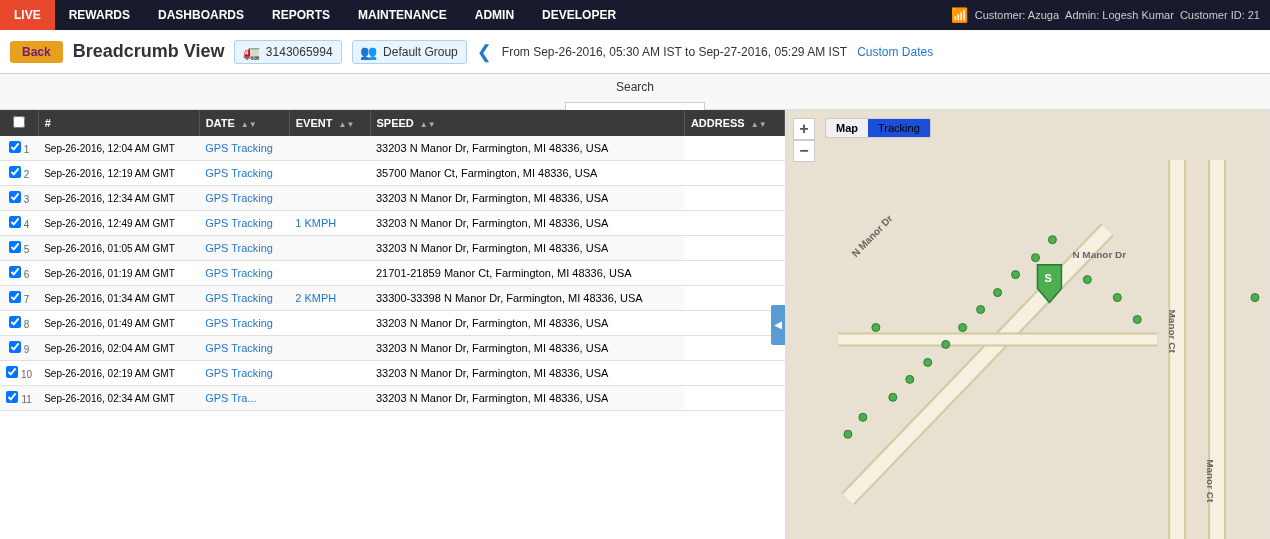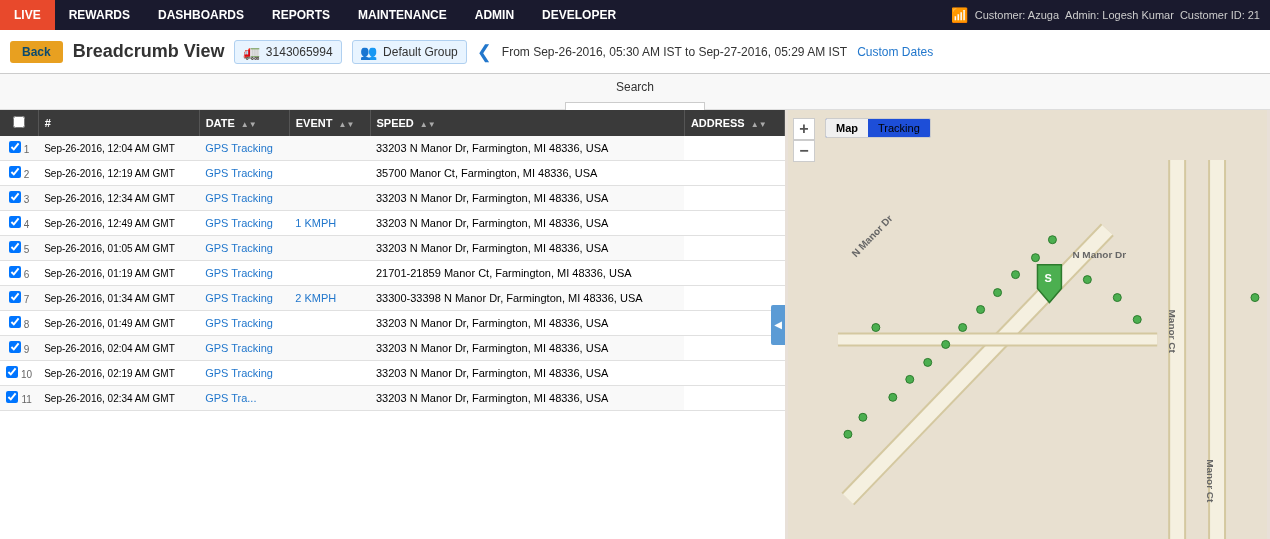--- a/index.html
+++ b/index.html
@@ -45,21 +45,21 @@
       display: flex;
       align-items: center;
       background: #fff;
       padding: 6px 10px;
       border-bottom: 1px solid #ccc;
       gap: 10px;
       height: 44px;
     }
     .back-btn {
       background: #e8a020;
-      color: #0c4a6e;
+      color: #701a75;
       border: none;
       padding: 4px 12px;
       border-radius: 3px;
       cursor: pointer;
       font-size: 12px;
       font-weight: bold;
     }
     .page-title {
       font-size: 18px;
       font-weight: bold;

